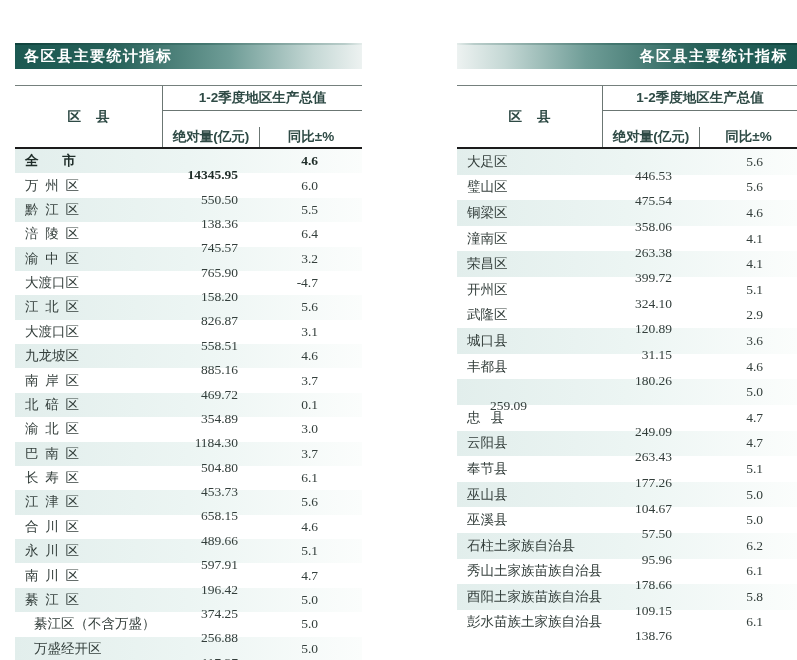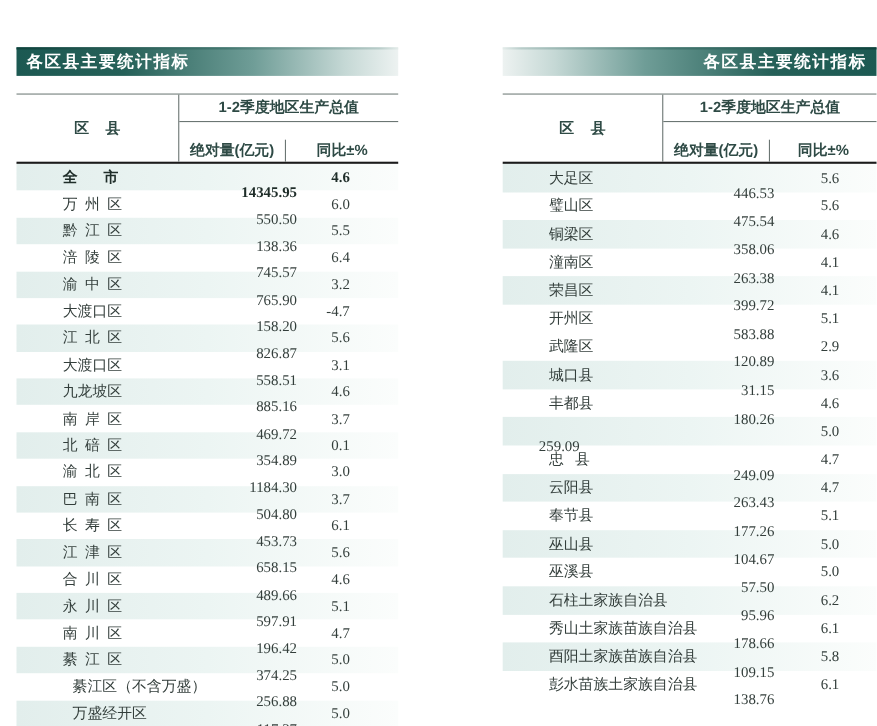--- a/index.html
+++ b/index.html
@@ -37,21 +37,21 @@
   .th-sub   { flex:1; display:flex; }
   .th-abs   { width:var(--c2); display:flex; align-items:center; justify-content:center; border-right:1px solid #6b7673; }
   .th-yoy   { flex:1; display:flex; align-items:center; justify-content:center; }
 
   .tbody { font-family:"Liberation Serif","DejaVu Serif",serif; font-size:13.5px; color:#333e3b; }
   .t-left .tbody { border-bottom:2.5px solid #151515; }
   .trow { display:flex; height:var(--rowh); align-items:center; }
   .trow.shaded { background:linear-gradient(90deg,#e2eeec 0%,#ecf5f3 50%,#fbfdfc 100%); }
   .trow.bold { font-weight:bold; color:#1f2d29; }
   .cell { box-sizing:border-box; }
-  .cell-name { width:var(--c1); padding-left:10px; white-space:pre;margin-left:32px; }
+  .cell-name { width:var(--c1); padding-left:10px; white-space:pre; }
   .trow.indent .cell-name { padding-left:19px; }
   .cell-abs { width:var(--c2); text-align:right; padding-right:var(--abs-pad);margin-top:28px; }
   .cell-yoy { flex:1; text-align:right; padding-right:var(--yoy-pad); }
 </style>
 </head>
 <body>
 
 <div class="block t-left" id="left-block">
   <div class="band band-left">
     <span class="band-title">各区县主要统计指标</span>
@@ -213,21 +213,21 @@
           <div class="cell cell-abs">263.38</div>
           <div class="cell cell-yoy">4.1</div>
         </div>
         <div class="trow shaded">
           <div class="cell cell-name">荣昌区</div>
           <div class="cell cell-abs">399.72</div>
           <div class="cell cell-yoy">4.1</div>
         </div>
         <div class="trow">
           <div class="cell cell-name">开州区</div>
-          <div class="cell cell-abs">583.88</div>
+          <div class="cell cell-abs">324.10</div>
           <div class="cell cell-yoy">5.1</div>
         </div>
         <div class="trow">
           <div class="cell cell-name">武隆区</div>
           <div class="cell cell-abs">120.89</div>
           <div class="cell cell-yoy">2.9</div>
         </div>
         <div class="trow shaded">
           <div class="cell cell-name">城口县</div>
           <div class="cell cell-abs">31.15</div>

